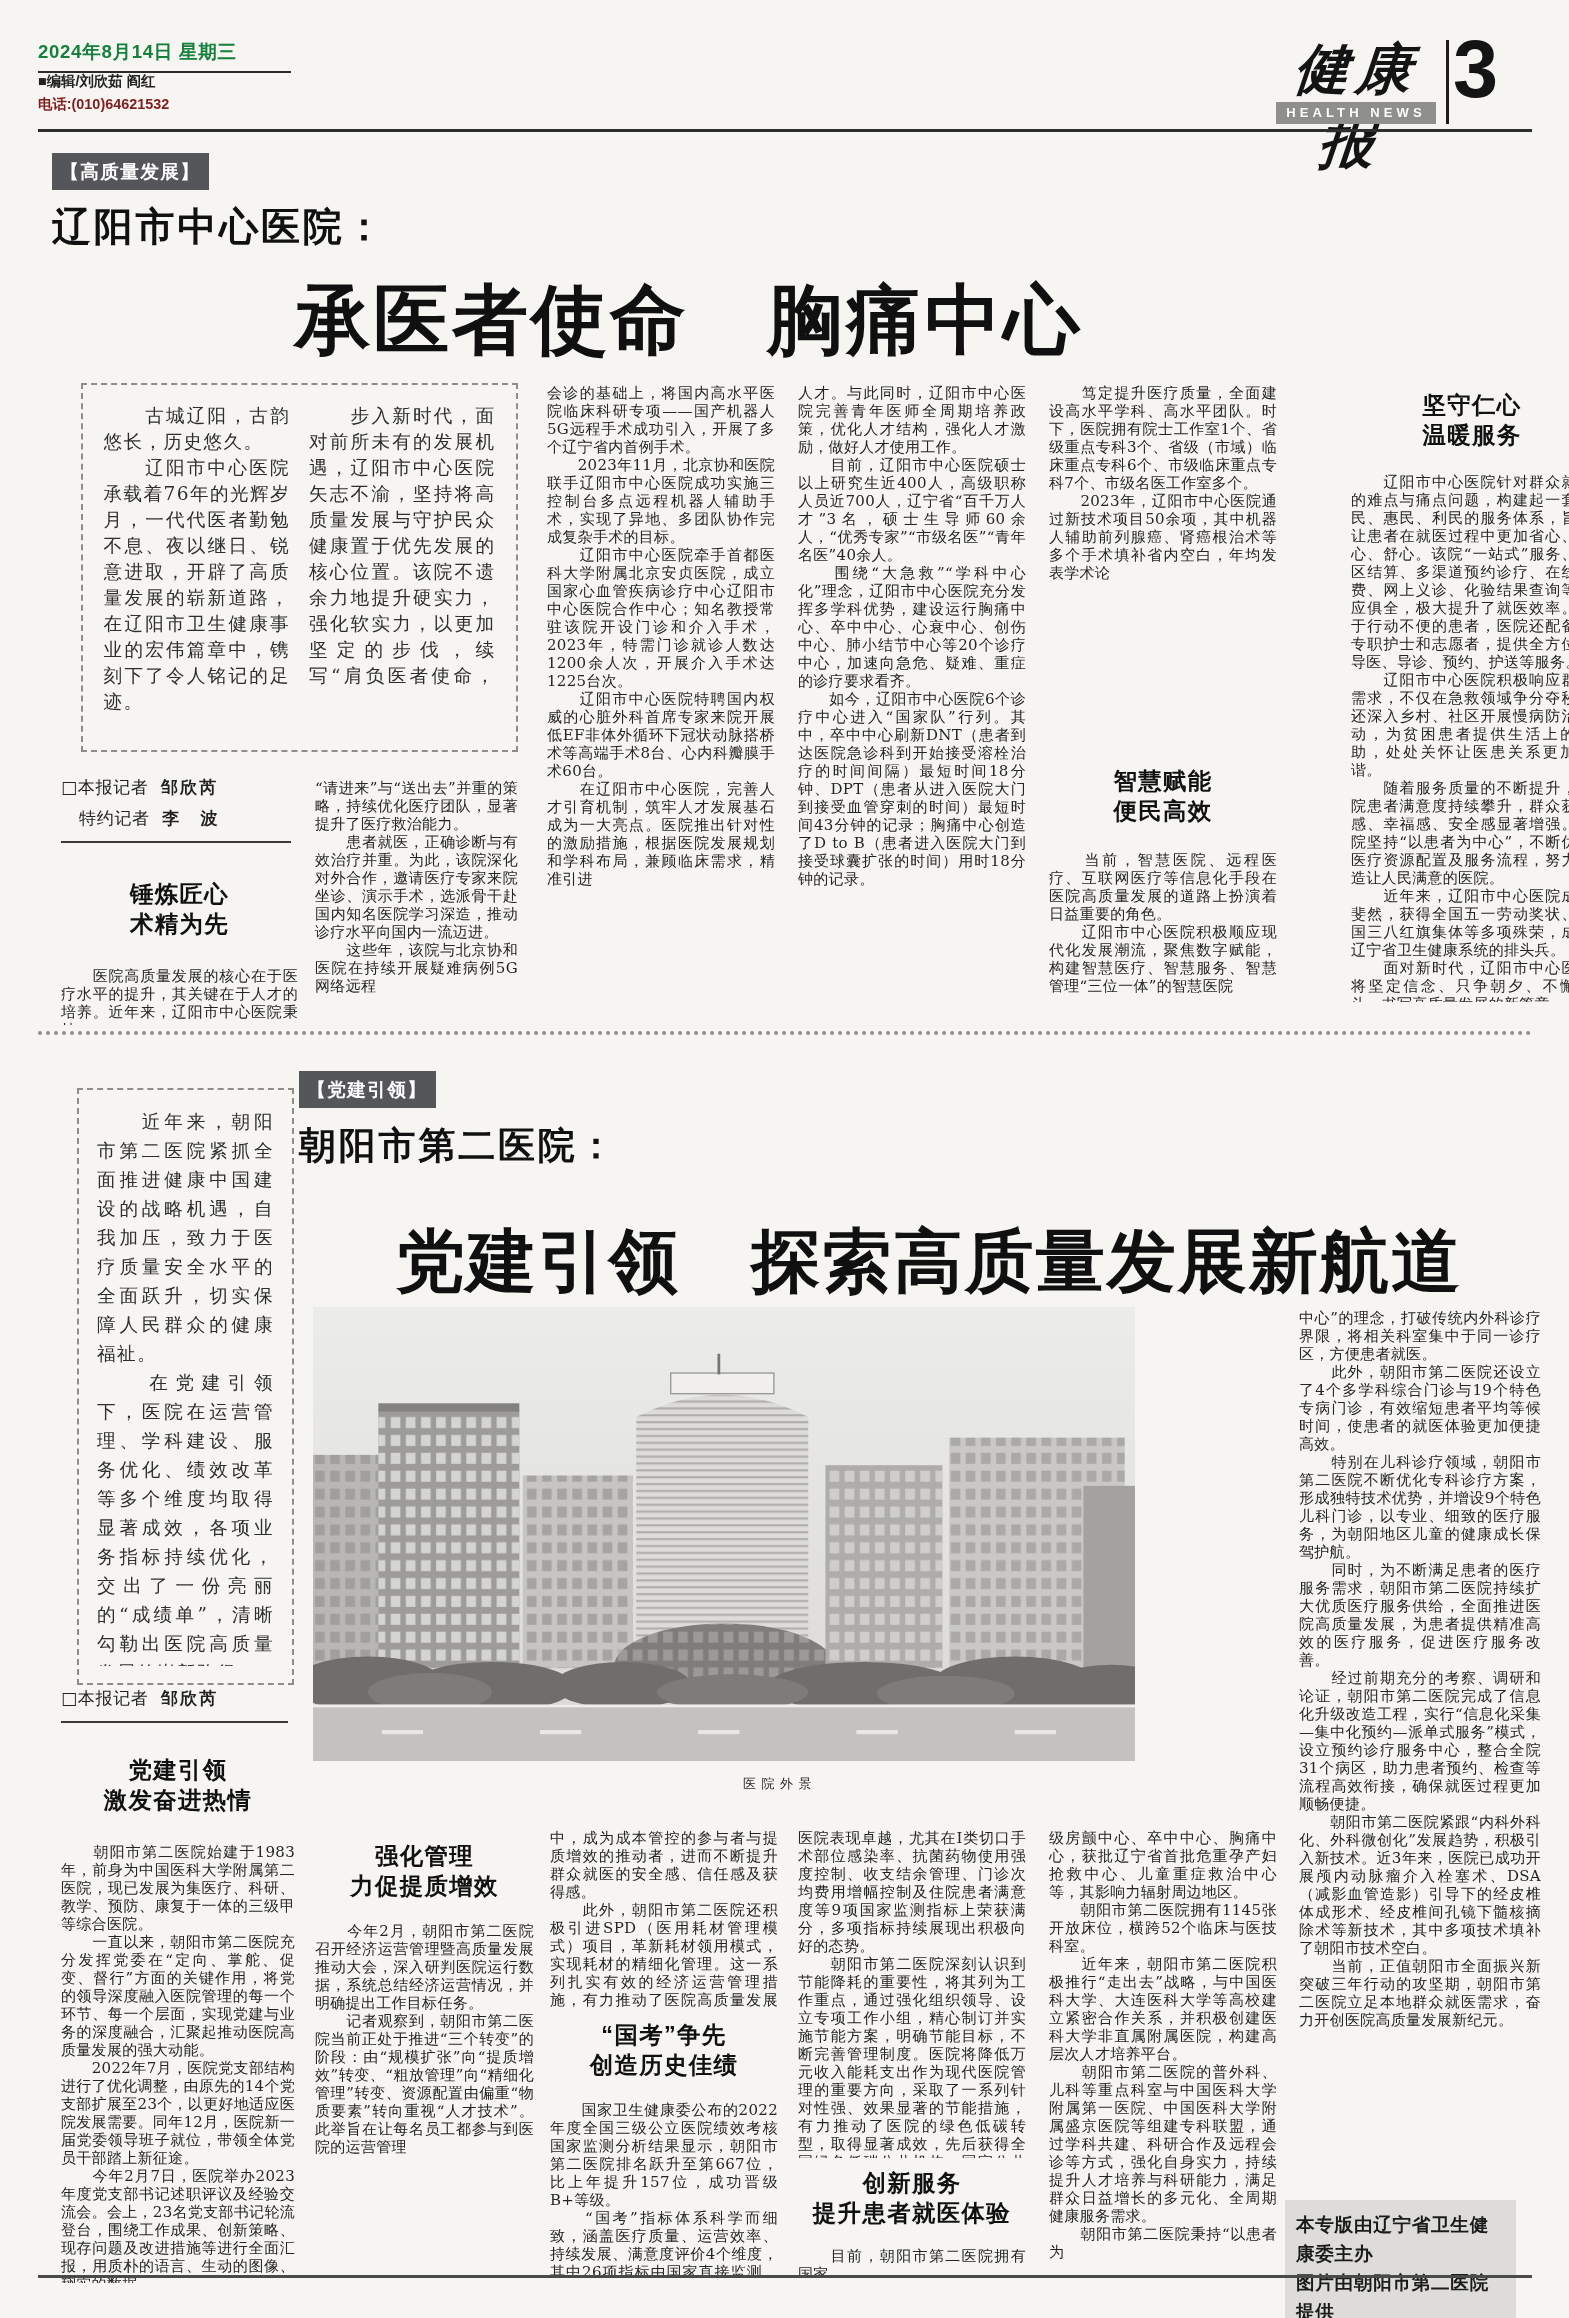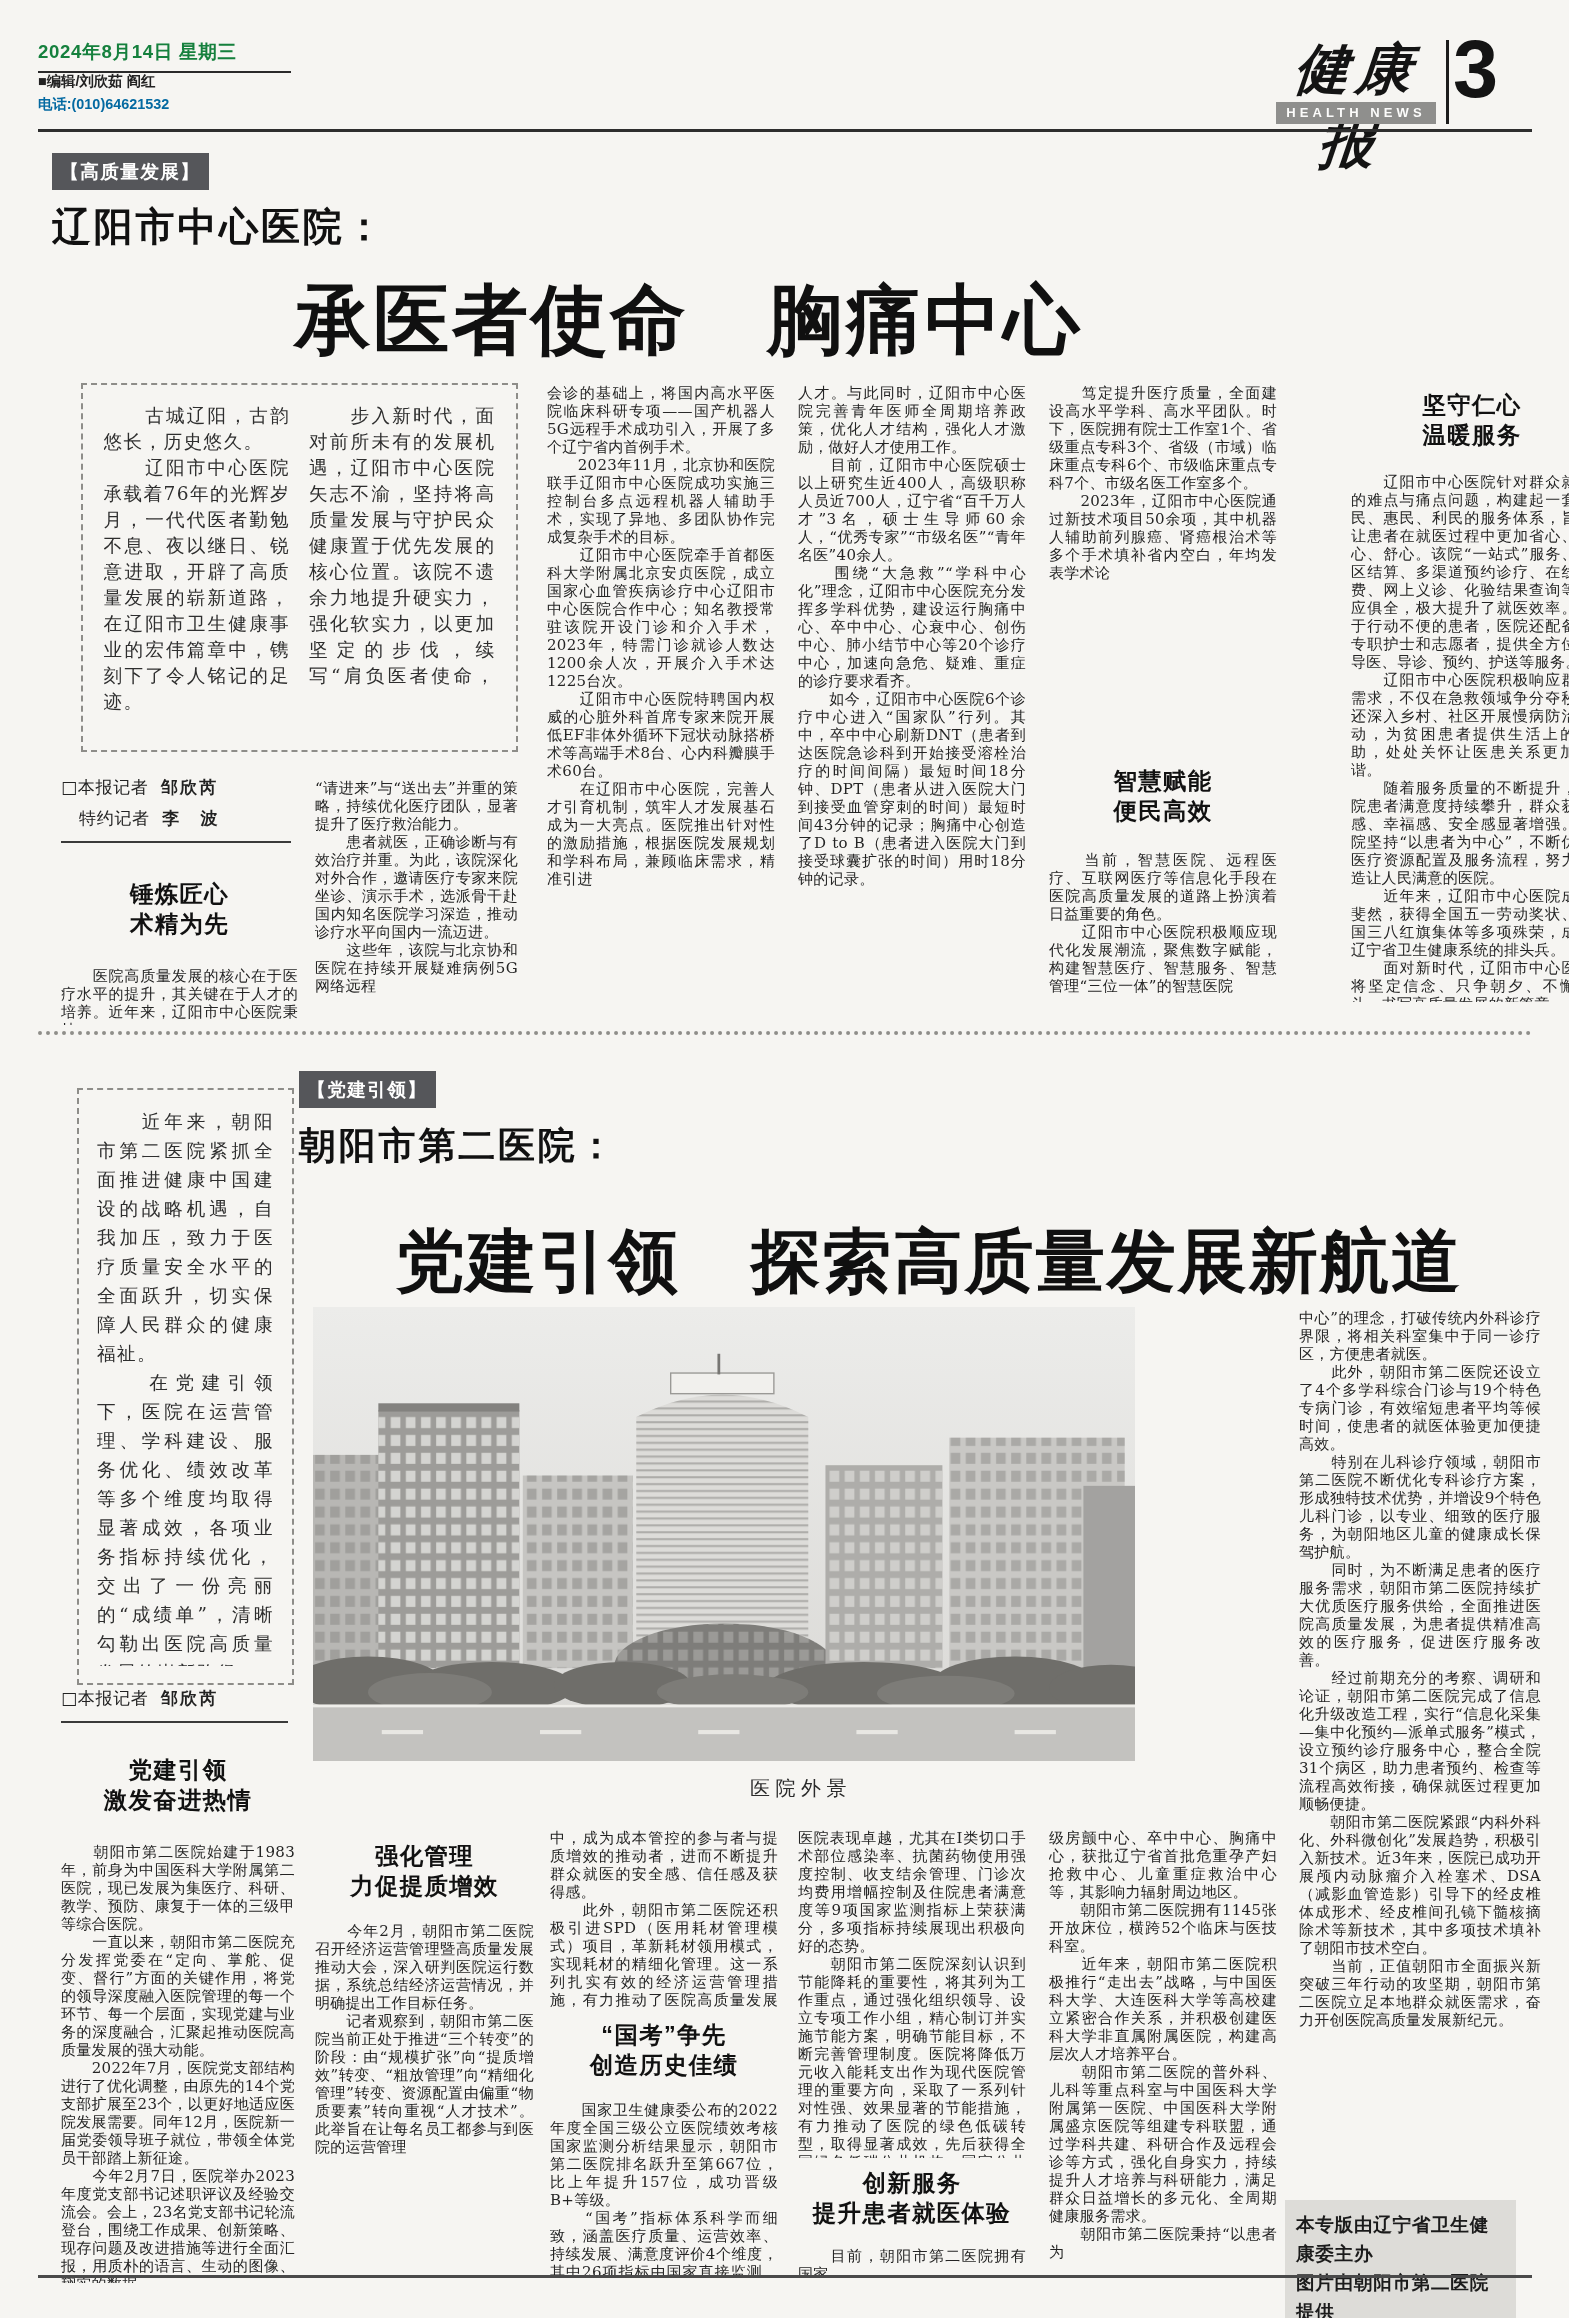--- a/index.html
+++ b/index.html
@@ -36,21 +36,21 @@
   .byline .row2{margin-top:8.3px;margin-left:18px;}
   .bylinerule{border-bottom:2.1px solid #3a3a3a;margin-top:11px;}
   .rule{background:#2e2e2e;}
 </style>
 </head>
 <body>
 
 <div class="abs" style="left:0;top:0;width:1569px;height:134px;">
   <div class="abs sans" style="left:38px;top:39px;width:253px;font-size:18.6px;font-weight:bold;letter-spacing:0.7px;border-bottom:2.1px solid #2a2a2a;padding-bottom:6.2px;color:#15803d;">2024年8月14日  星期三</div>
   <div class="abs sans" style="left:38px;top:72px;font-size:14.4px;font-weight:bold;color:#222;">■编辑/刘欣茹 阎红</div>
-  <div class="abs sans" style="left:38px;top:95px;font-size:14.4px;font-weight:bold;color:#0369a1;">电话:(010)64621532</div>
+  <div class="abs sans" style="left:38px;top:95px;font-size:14.4px;font-weight:bold;color:#7f1d1d;">电话:(010)64621532</div>
 
 
   <div class="abs" style="left:1274px;top:33px;width:158px;text-align:center;font-size:55px;font-weight:bold;font-style:italic;letter-spacing:6.9px;color:#141414;transform:skewX(-5deg);">健康报</div>
   <div class="abs sans" style="left:1276px;top:102px;width:160px;height:22px;line-height:22px;text-align:center;background:#8f8f8d;color:#fcfcfb;font-size:13px;font-weight:bold;letter-spacing:4.1px;">HEALTH NEWS</div>
   <div class="abs" style="left:1446px;top:40px;width:2.8px;height:84px;background:#1c1c1c;"></div>
   <div class="abs sans" style="left:1453px;top:25px;width:76px;font-size:81px;font-weight:900;color:#141414;line-height:1.1;">3</div>
 
   <div class="abs rule" style="left:38px;top:129px;width:1494px;height:3.4px;"></div>
 </div>
 
@@ -188,21 +188,21 @@
 
     <rect x="0" y="578" width="1195" height="82" fill="#c3c2bf"></rect>
     <rect x="0" y="578" width="1195" height="4" fill="#efeeea"></rect>
     <rect x="100" y="615" width="60" height="6" fill="#e8e7e3"></rect>
     <rect x="330" y="615" width="60" height="6" fill="#e8e7e3"></rect>
     <rect x="560" y="615" width="60" height="6" fill="#e8e7e3"></rect>
     <rect x="790" y="615" width="60" height="6" fill="#e8e7e3"></rect>
     <rect x="1020" y="615" width="60" height="6" fill="#e8e7e3"></rect>
   </svg>
 </div>
-<div class="abs" style="left:743px;top:1775px;font-size:20px;letter-spacing:5.5px;color:#2b2b2b;margin-left:7px;">医院外景</div>
+<div class="abs" style="left:743px;top:1775px;font-size:13px;letter-spacing:5.5px;color:#2b2b2b;">医院外景</div>
 
 <div class="abs bt clip" style="left:1299px;top:1309px;width:242px;height:859px;">中心”的理念，打破传统内外科诊疗界限，将相关科室集中于同一诊疗区，方便患者就医。
 　　此外，朝阳市第二医院还设立了4个多学科综合门诊与19个特色专病门诊，有效缩短患者平均等候时间，使患者的就医体验更加便捷高效。
 　　特别在儿科诊疗领域，朝阳市第二医院不断优化专科诊疗方案，形成独特技术优势，并增设9个特色儿科门诊，以专业、细致的医疗服务，为朝阳地区儿童的健康成长保驾护航。
 　　同时，为不断满足患者的医疗服务需求，朝阳市第二医院持续扩大优质医疗服务供给，全面推进医院高质量发展，为患者提供精准高效的医疗服务，促进医疗服务改善。
 　　经过前期充分的考察、调研和论证，朝阳市第二医院完成了信息化升级改造工程，实行“信息化采集—集中化预约—派单式服务”模式，设立预约诊疗服务中心，整合全院31个病区，助力患者预约、检查等流程高效衔接，确保就医过程更加顺畅便捷。
 　　朝阳市第二医院紧跟“内科外科化、外科微创化”发展趋势，积极引入新技术。近3年来，医院已成功开展颅内动脉瘤介入栓塞术、DSA（减影血管造影）引导下的经皮椎体成形术、经皮椎间孔镜下髓核摘除术等新技术，其中多项技术填补了朝阳市技术空白。
 　　当前，正值朝阳市全面振兴新突破三年行动的攻坚期，朝阳市第二医院立足本地群众就医需求，奋力开创医院高质量发展新纪元。</div>
 
 <div class="abs" style="left:61px;top:1687px;width:234px;height:588px;">

